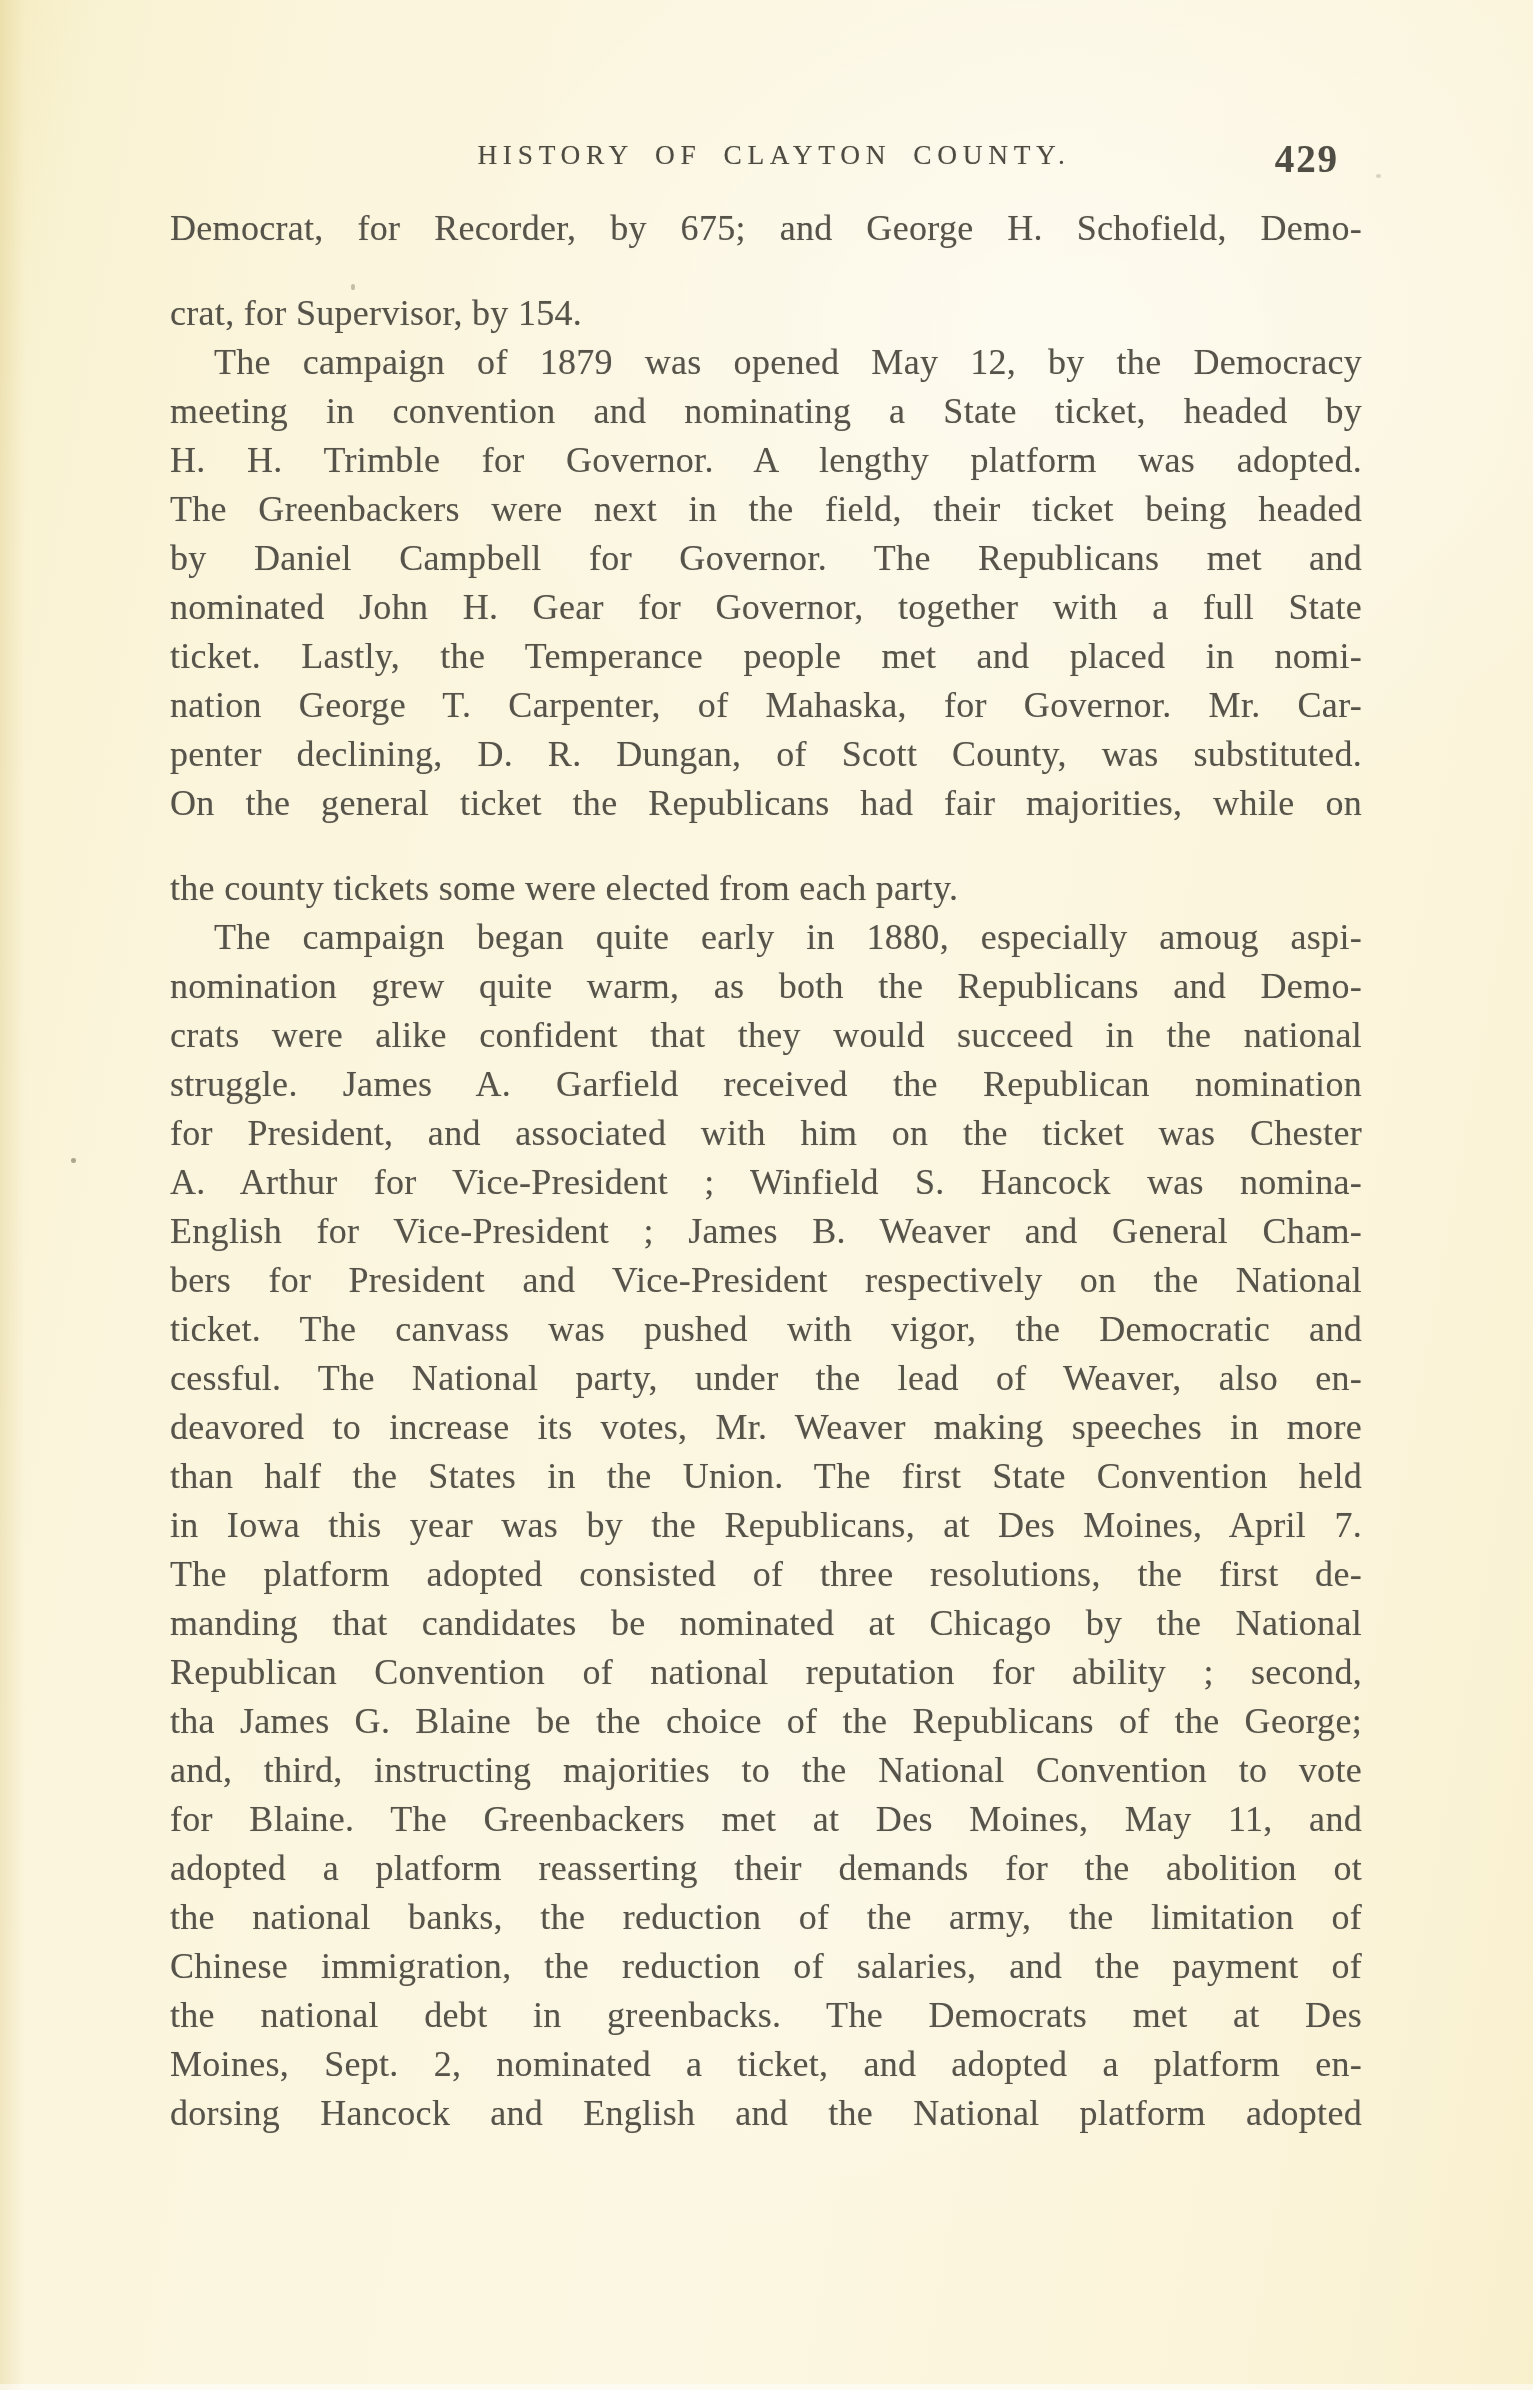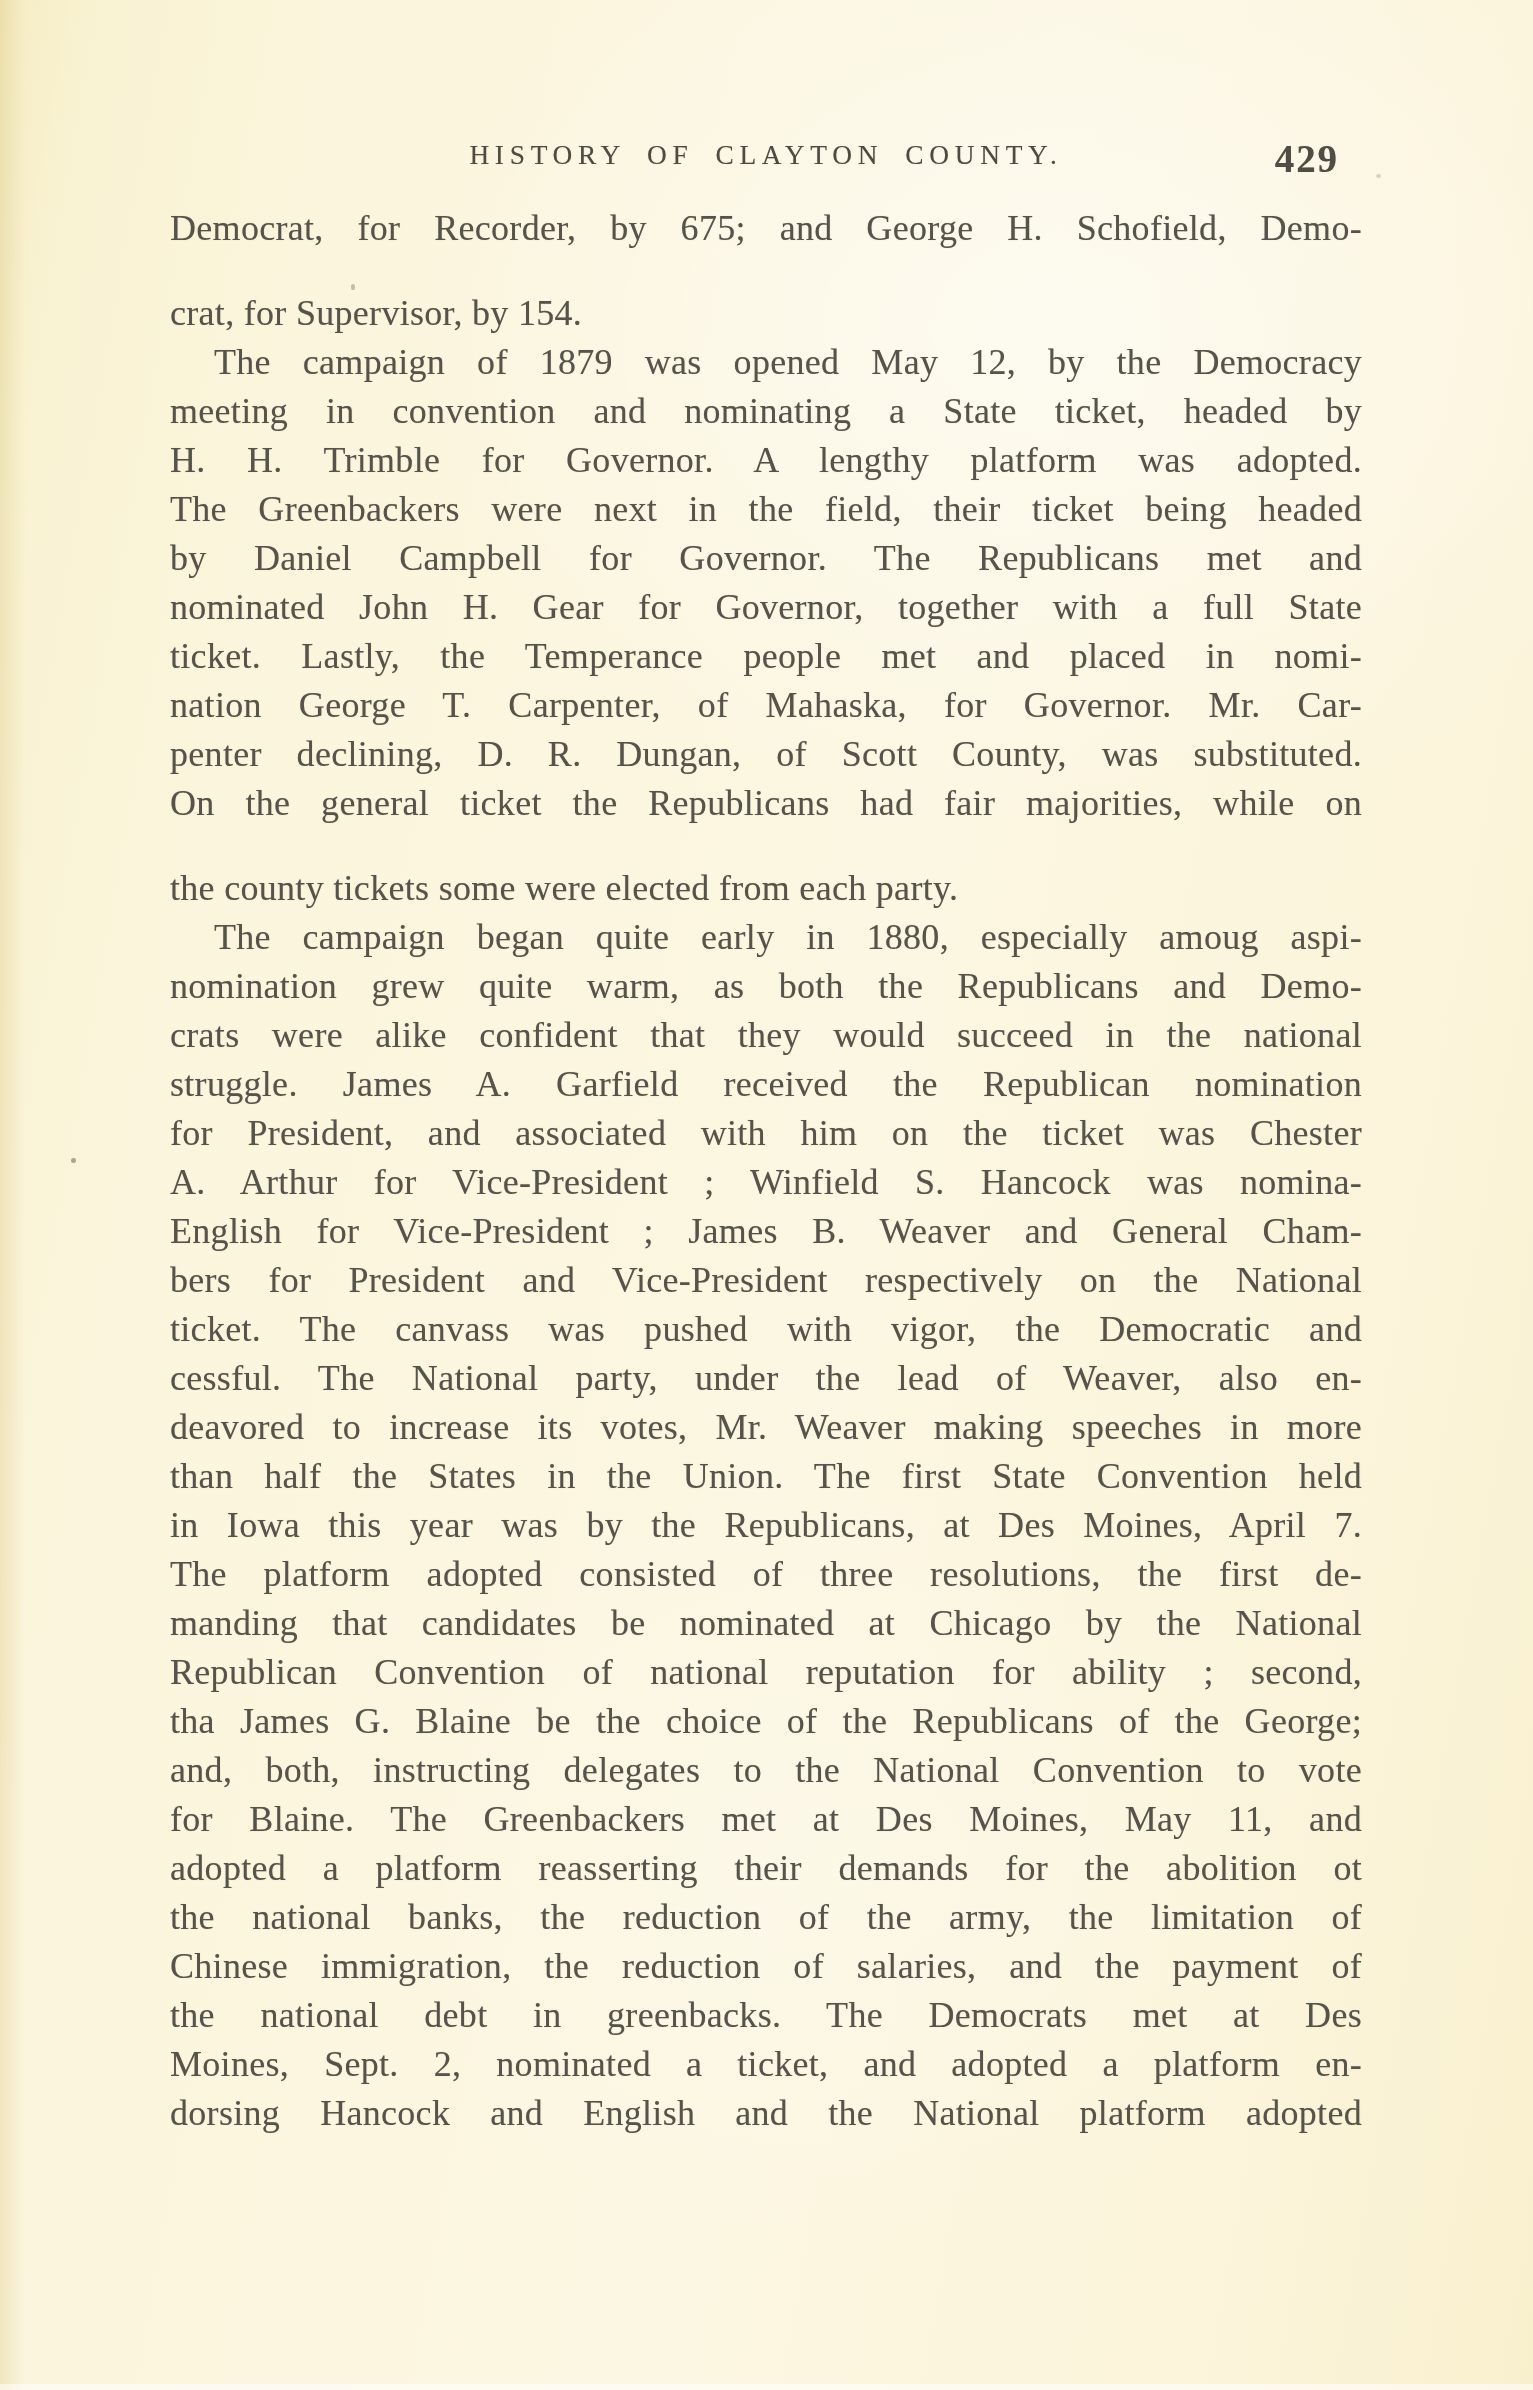--- a/index.html
+++ b/index.html
@@ -40,21 +40,21 @@
 
   .running-header {
     position: absolute;
     left: 170px;
     top: 140px;
     width: 1192px;
     height: 42px;
   }
   .running-header .title {
     position: absolute;
-    left: 0;
+    left: 8px;
     width: 100%;
     text-align: center;
     font-size: 27.4px;
     letter-spacing: 5.7px;
     word-spacing: 9.5px;
     color: #4e4c42;
     text-shadow: 0 0 0.9px rgba(78,76,66,0.35);
   }
   .running-header .pagenum {
     position: absolute;
@@ -137,21 +137,21 @@
       <div class="line">bers for President and Vice-President respectively on the National</div>
       <div class="line">ticket.  The canvass was pushed with vigor, the Democratic and</div>
       <div class="line">cessful.  The National party, under the lead of Weaver, also en-</div>
       <div class="line">deavored to increase its votes, Mr. Weaver making speeches in more</div>
       <div class="line">than half the States in the Union.  The first State Convention held</div>
       <div class="line">in Iowa this year was by the Republicans, at Des Moines, April 7.</div>
       <div class="line">The platform adopted consisted of three resolutions, the first de-</div>
       <div class="line">manding that candidates be nominated at Chicago by the National</div>
       <div class="line">Republican Convention of national reputation for ability ; second,</div>
       <div class="line">tha James G. Blaine be the choice of the Republicans of the George;</div>
-      <div class="line">and, both, instructing delegates to the National Convention to vote</div>
+      <div class="line">and, third, instructing majorities to the National Convention to vote</div>
       <div class="line">for Blaine.  The Greenbackers met at Des Moines, May 11, and</div>
       <div class="line">adopted a platform reasserting their demands for the abolition ot</div>
       <div class="line">the national banks, the reduction of the army, the limitation of</div>
       <div class="line">Chinese immigration, the reduction of salaries, and the payment of</div>
       <div class="line">the national debt in greenbacks.  The Democrats met at Des</div>
       <div class="line">Moines, Sept. 2, nominated a ticket, and adopted a platform en-</div>
       <div class="line">dorsing Hancock and English  and the National platform adopted</div>
     </div>
 
   <div class="speck s1"></div>

